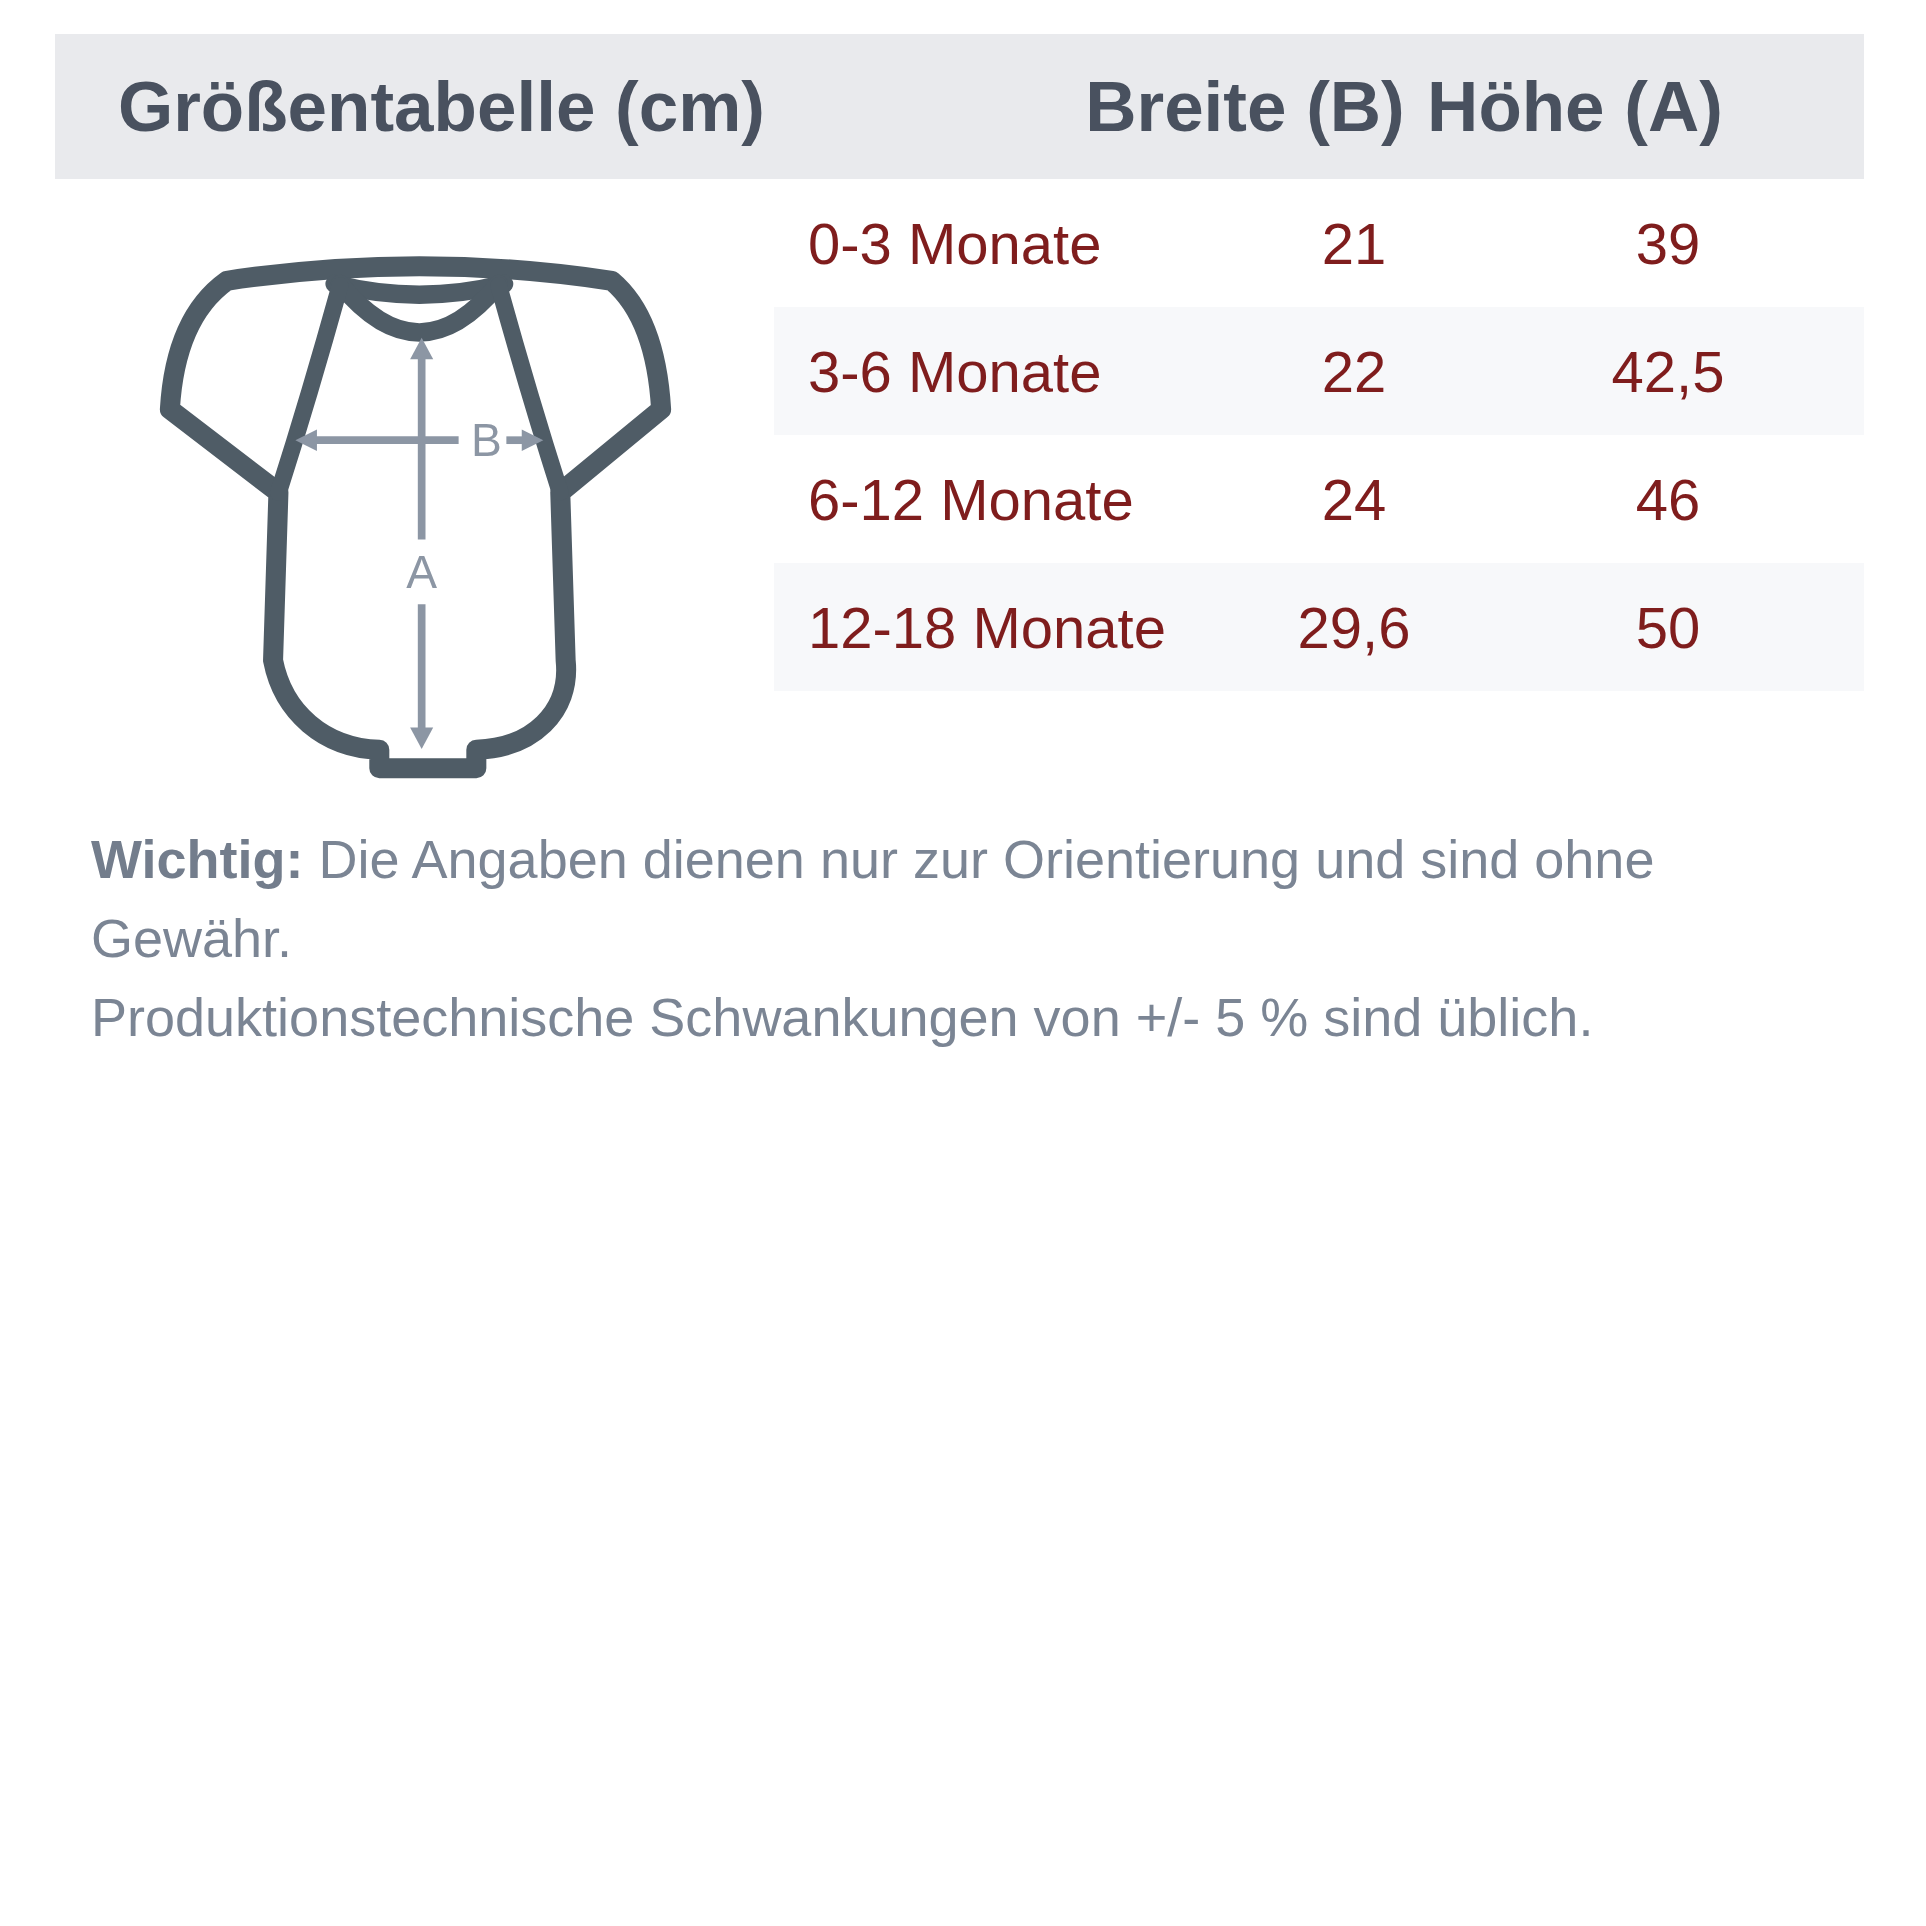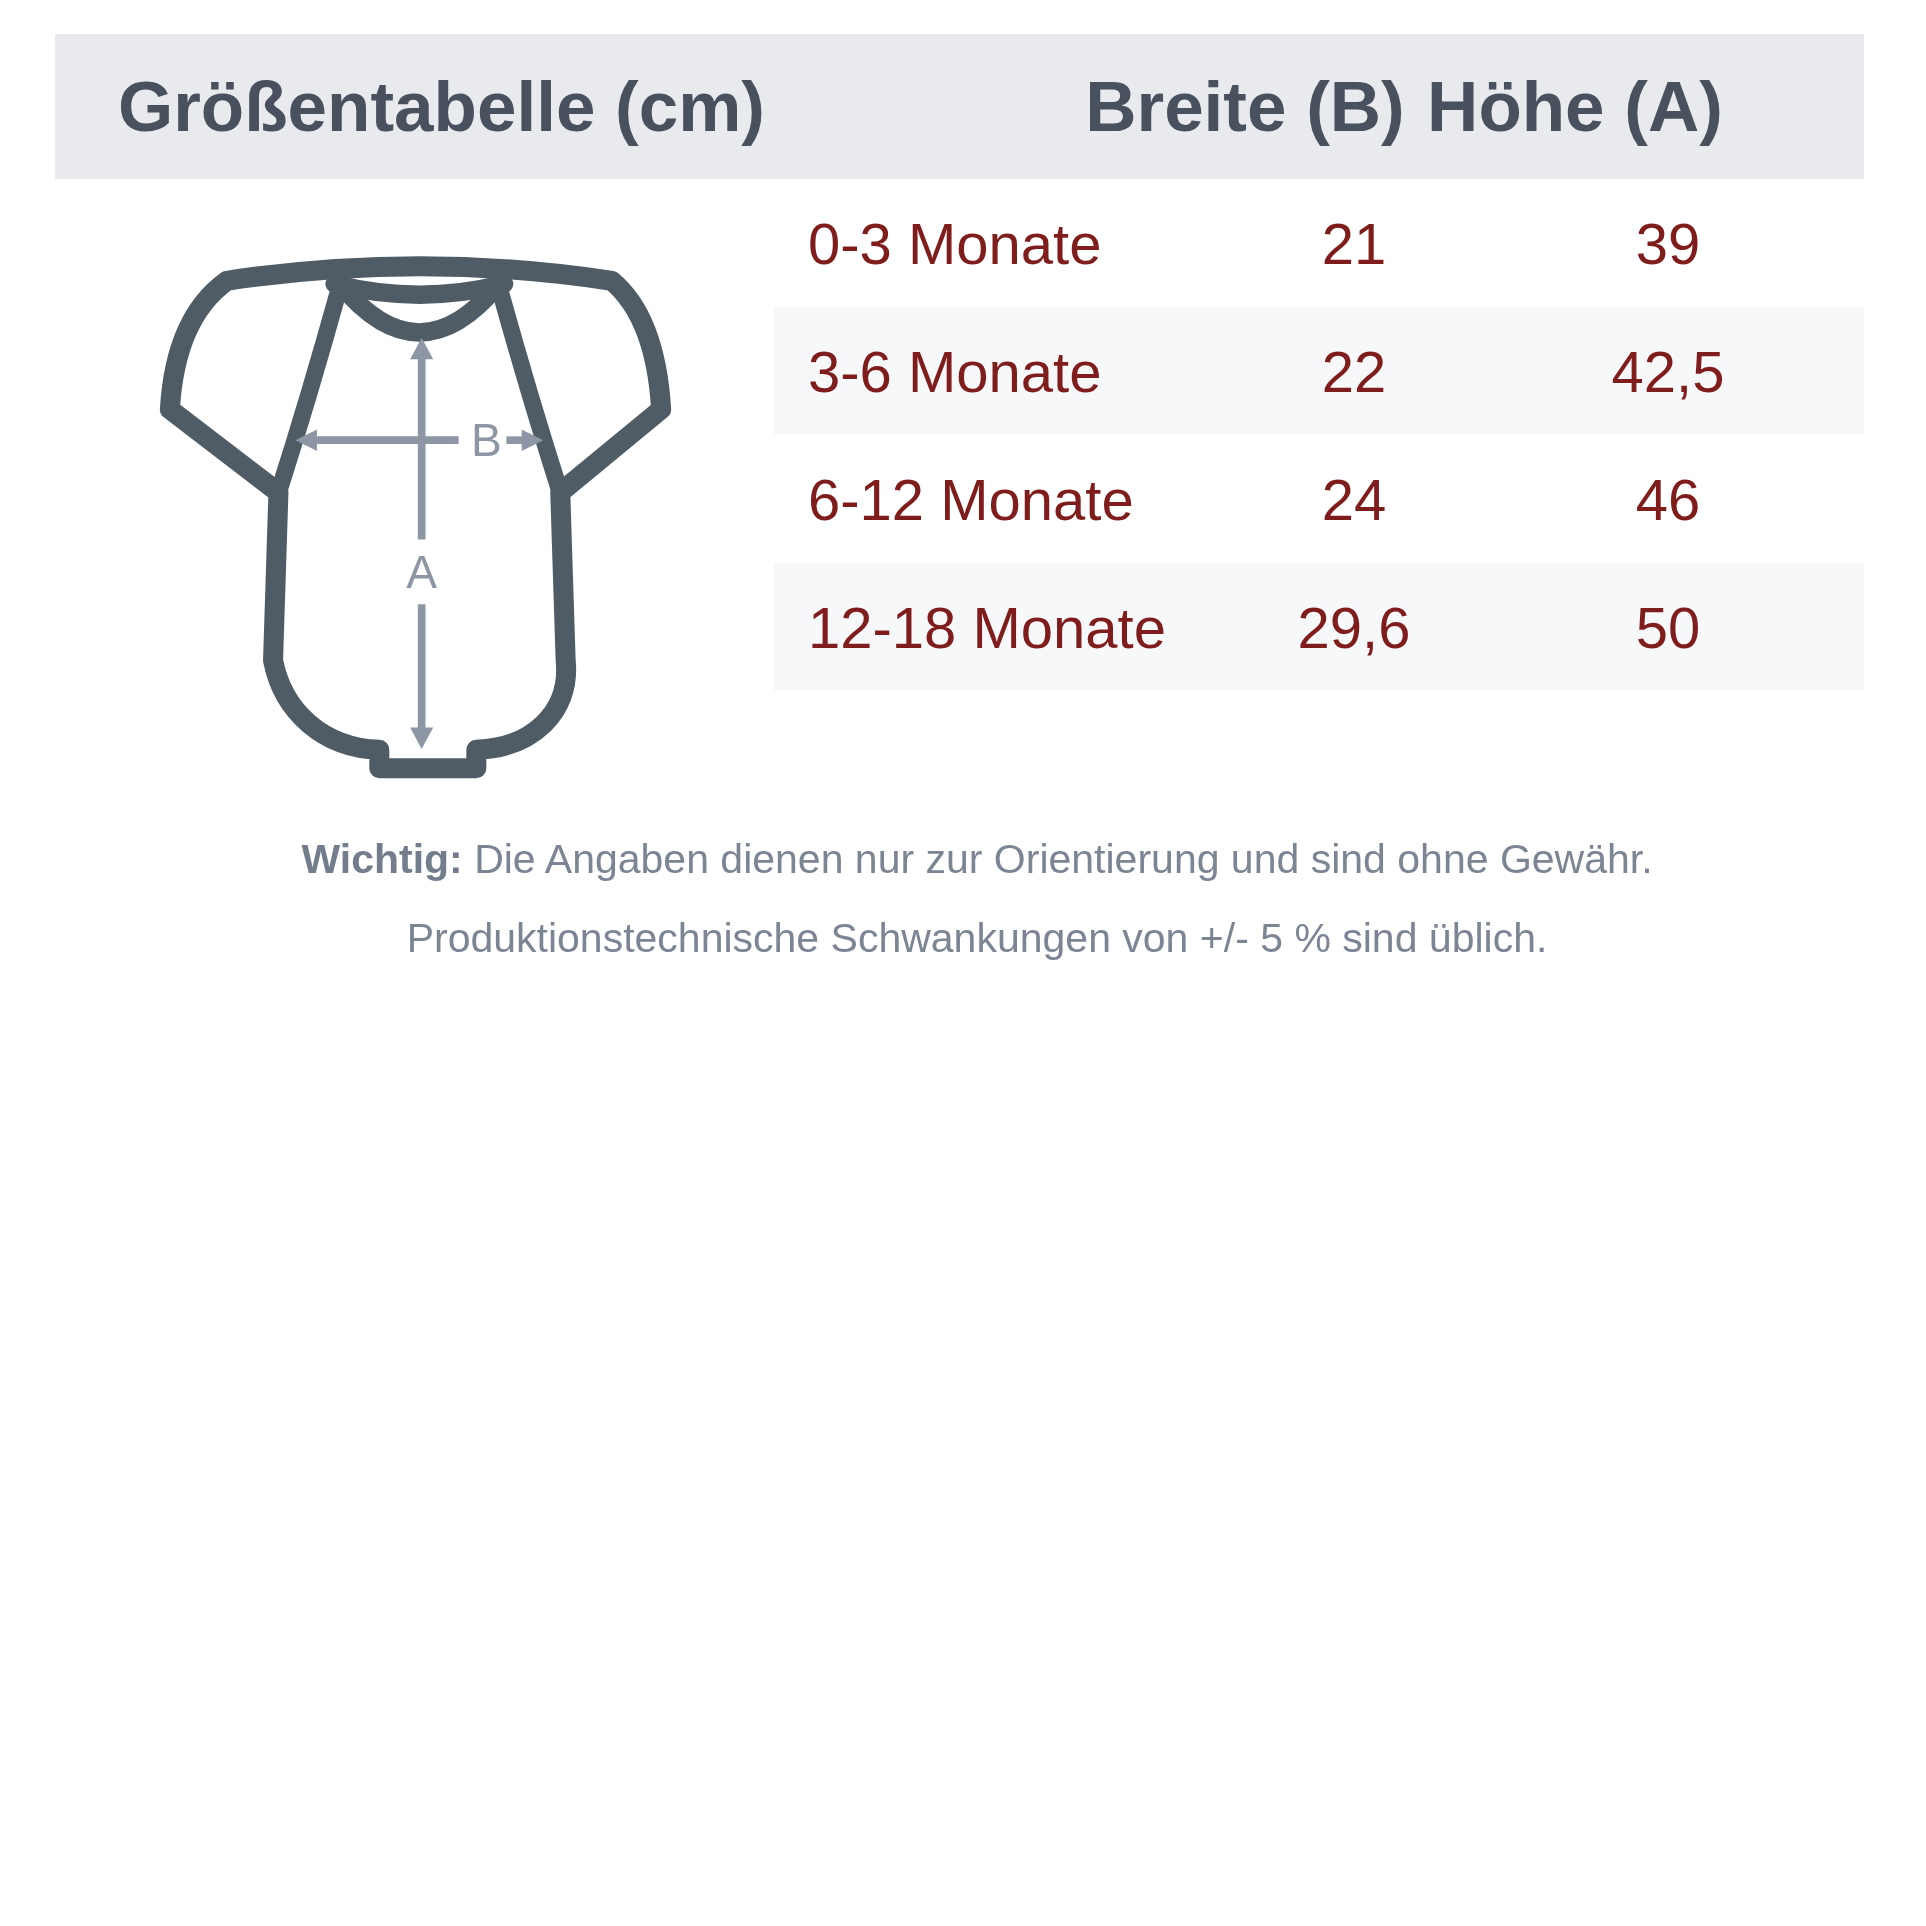--- a/index.html
+++ b/index.html
@@ -38,21 +38,21 @@
     font-size:58px; color:#7f1d1d; white-space:nowrap;
   }
   .cell.label { left:34px; }
   .cell.val-b { left:580px; transform:translateX(-50%);text-align:right; }
   .cell.val-a { left:894px; transform:translateX(-50%); }
   
   .diagram { position:absolute; left:146px; top:250px; width:539px; height:539px; }
   
   .note {
     position:absolute; left:91px; top:820px; width:1772px;
-    font-size:41px; line-height:79px; color:#7b8594;text-align:center;
+    font-size:54px; line-height:79px; color:#7b8594;
   }
   .note .prefix { font-weight:bold; color:#737d8c; }
 </style>
 </head>
 <body>
 
 <div class="stage">
 
   <div class="header-bar">
     <div class="header-title">Größentabelle (cm)</div>

